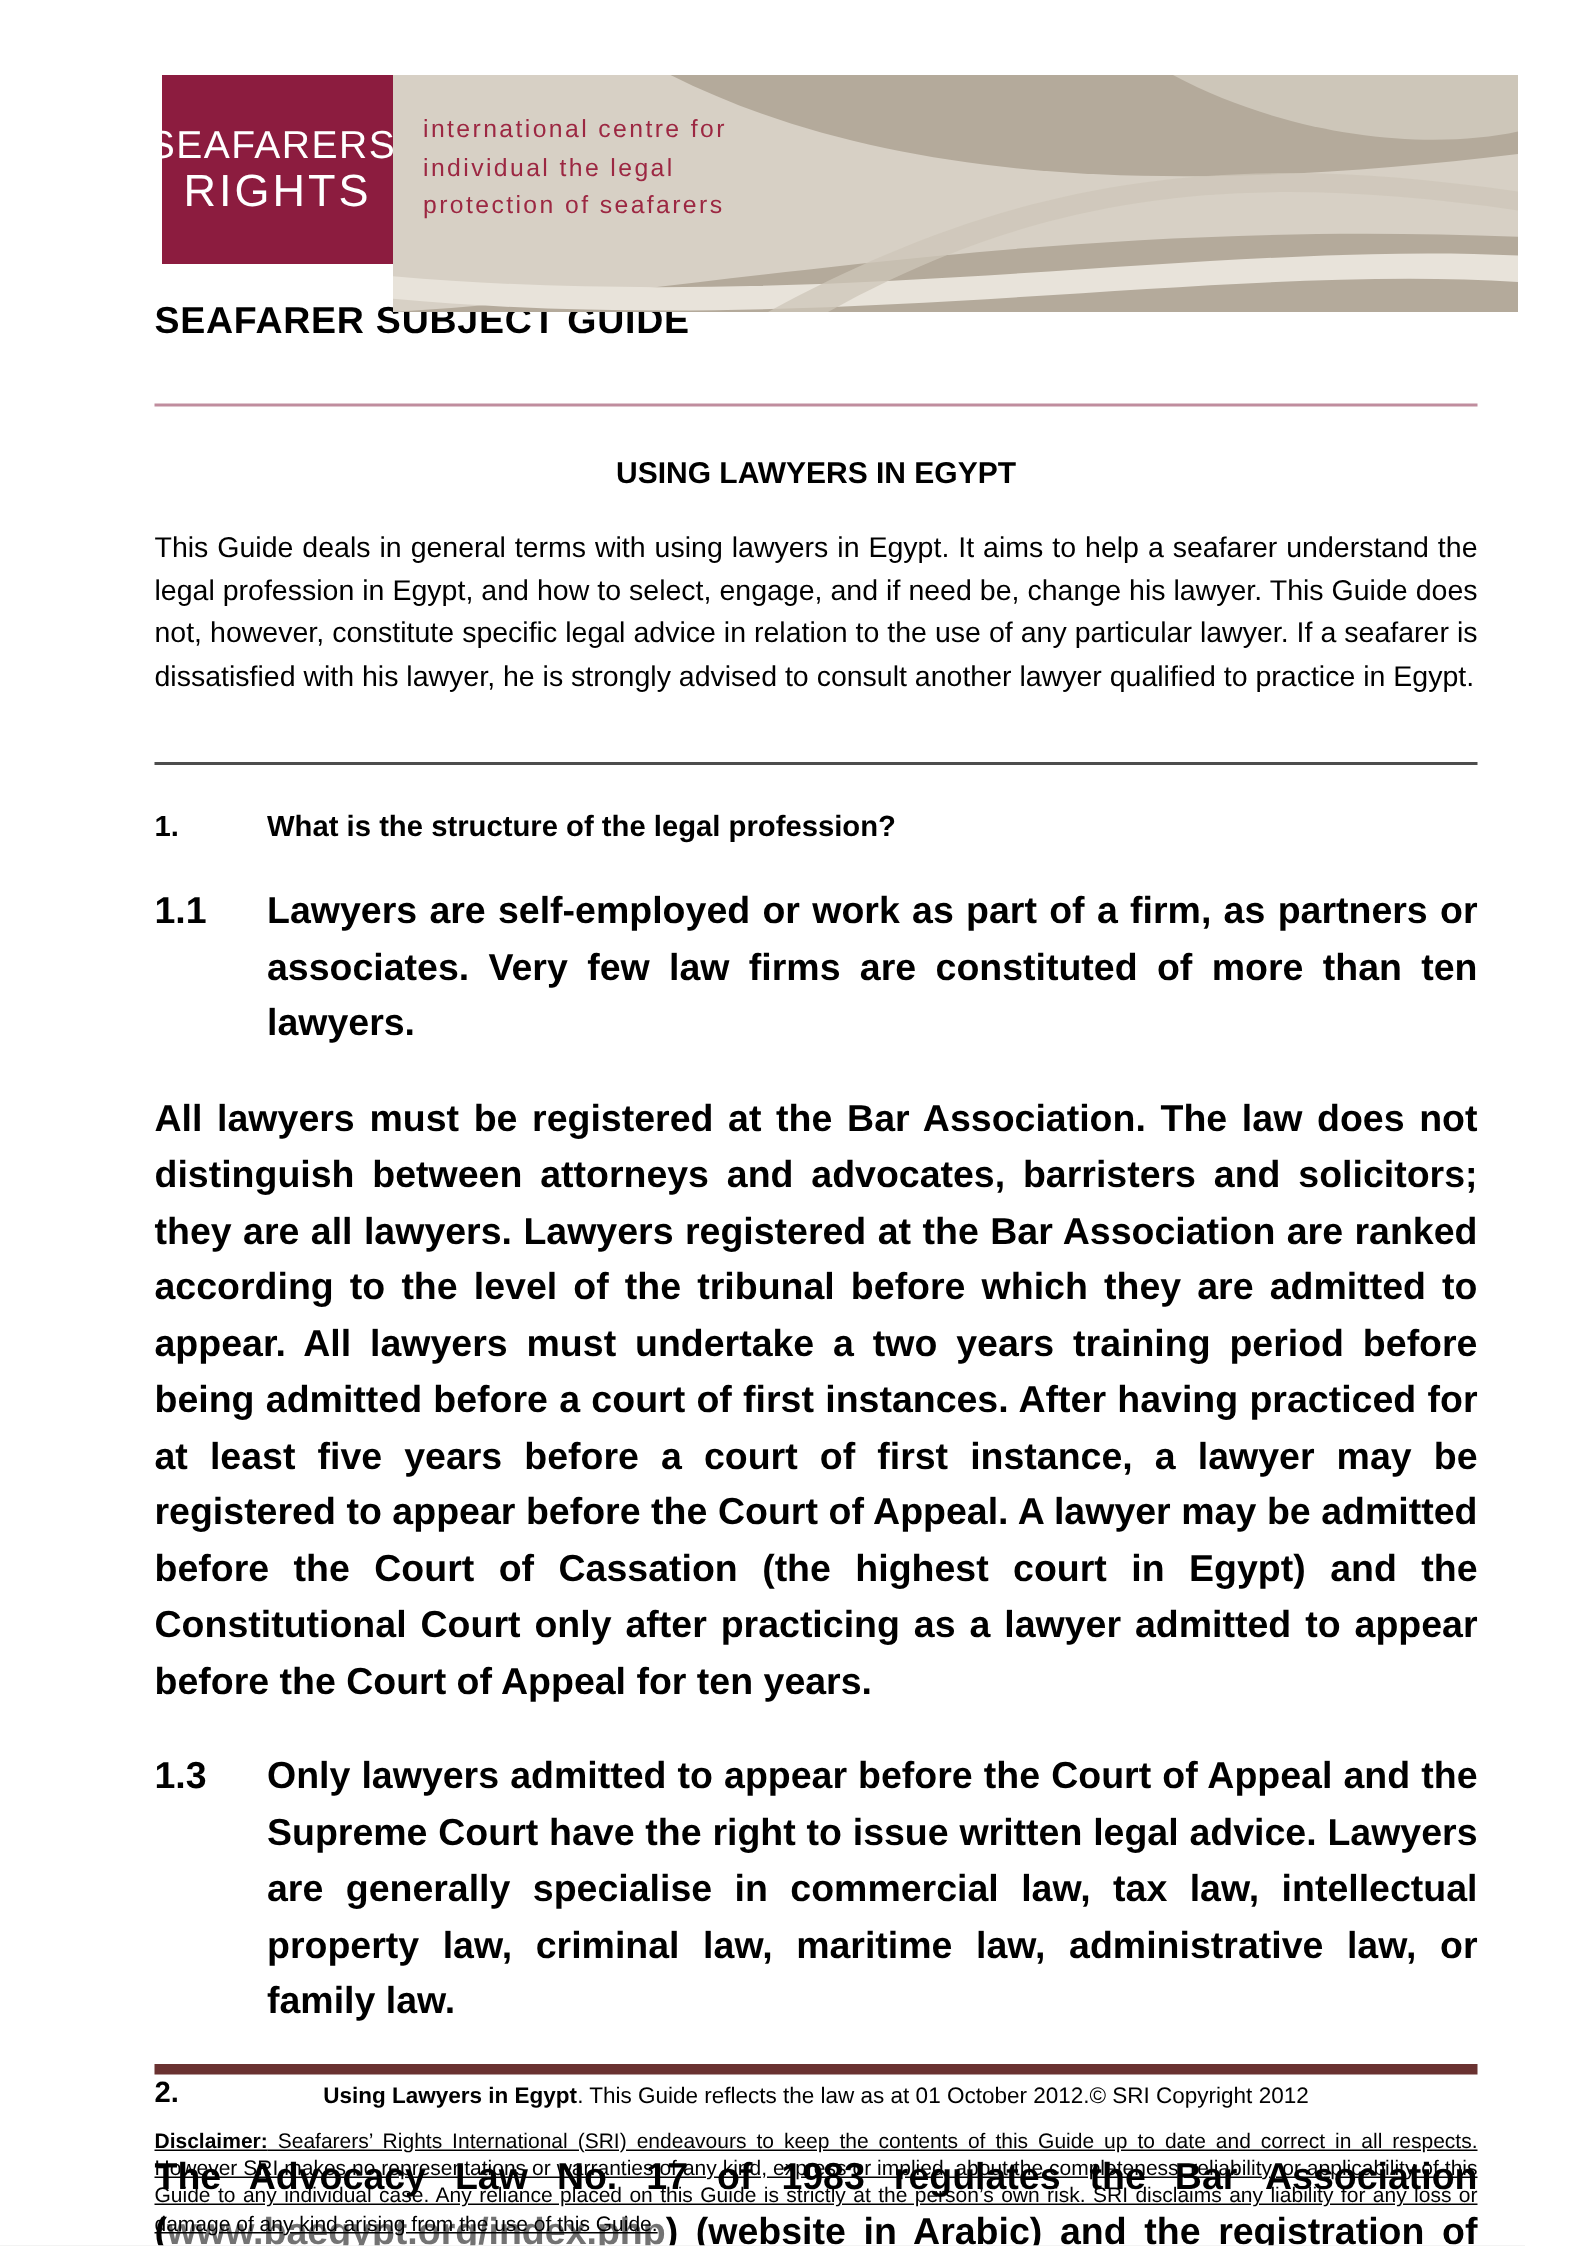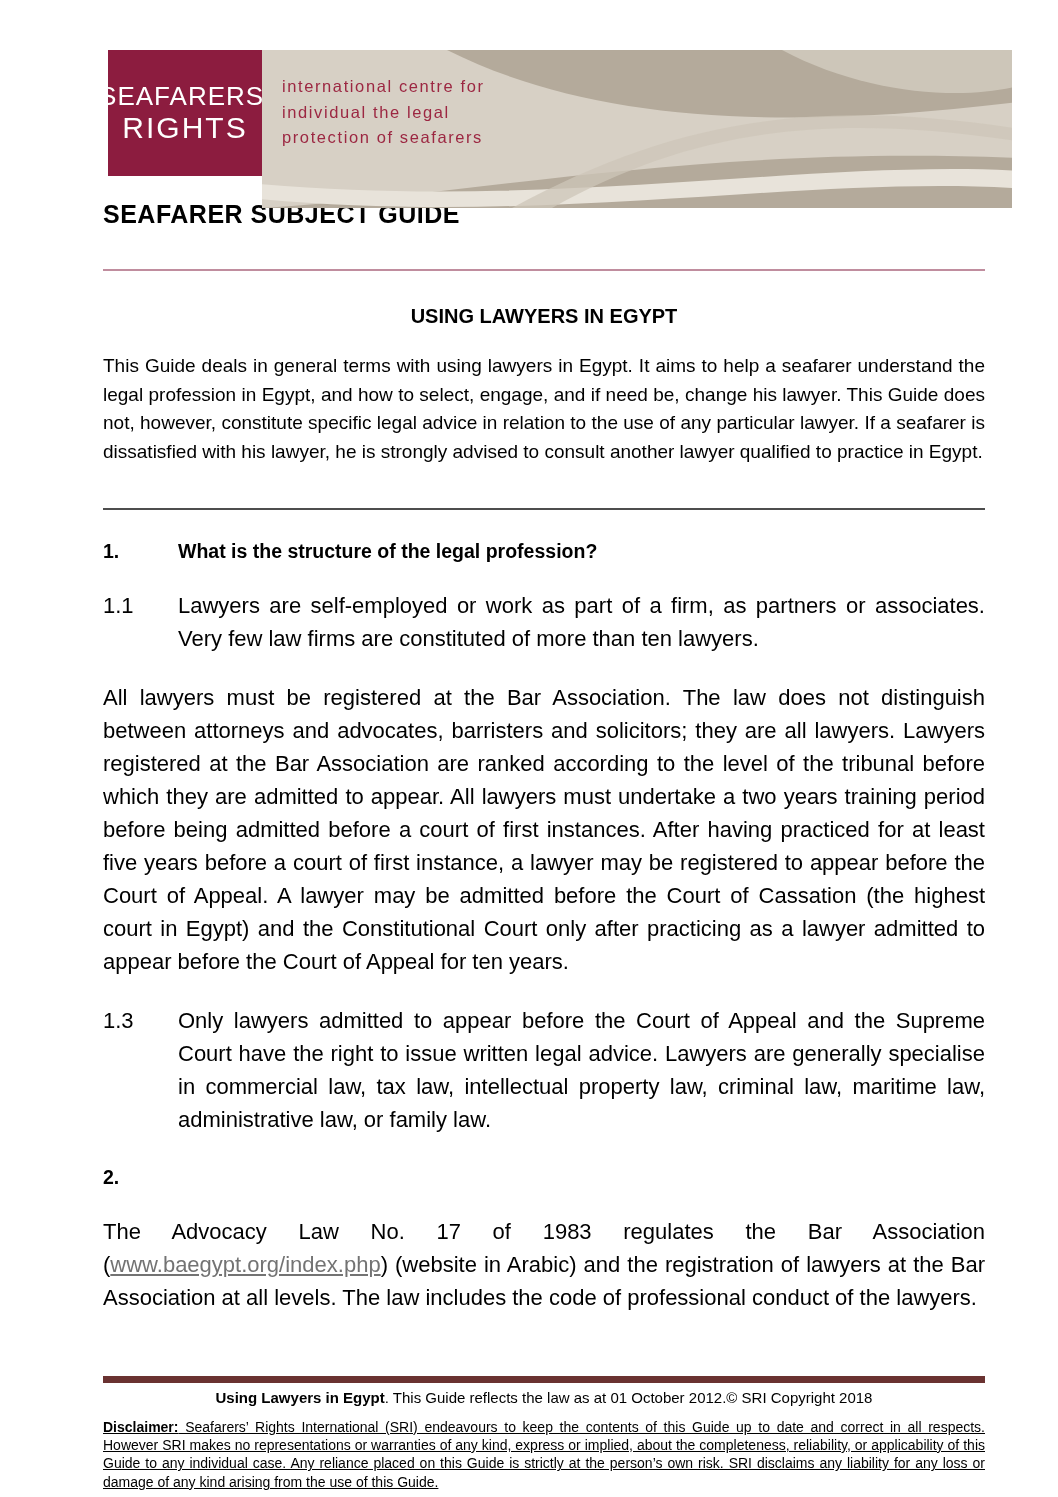--- a/index.html
+++ b/index.html
@@ -79,22 +79,23 @@
   
   .sec-head {
     display: flex;
     margin: 30px 73px 0 103px;
     font-size: 19.5px;
     font-weight: bold;
   }
   .item {
     display: flex;
     margin: 26px 73px 0 103px;
-    font-size: 22px;
+    font-size: 25px;
     line-height: 1.5;
+    font-weight: bold;
   }
   .num { width: 75px; flex-shrink: 0; }
   .item .body { flex: 1; text-align: justify; }
   .item a { color: #737373; text-decoration: underline; }
 
   
   .footer {
     position: absolute;
     left: 103px;
     right: 73px;
@@ -178,20 +179,20 @@
   </div>
 
   <div class="item">
     <span class="body"><span>The Advocacy Law No. 17 of 1983 regulates the Bar Association (</span><a href="#">www.baegypt.org/index.php</a><span>) (website in Arabic) and the registration of lawyers at the Bar Association at all levels.  The law includes the code of professional conduct of the lawyers.</span></span>
   </div>
 
   <footer class="footer">
     <div class="bar"></div>
     <div class="line1">
       <span><span class="b">Using Lawyers in Egypt</span><span>. This Guide reflects the law as at 01 October 2012.</span></span>
-      <span>© SRI Copyright 2018</span>
+      <span>© SRI Copyright 2012</span>
     </div>
     <div class="disclaimer">
       <span class="b">Disclaimer:</span><span> Seafarers’ Rights International (SRI) endeavours to keep the contents of this Guide up to date and correct in all respects.  However SRI makes no representations or warranties of any kind, express or implied, about the completeness, reliability, or applicability of this Guide to any individual case.  Any reliance placed on this Guide is strictly at the person’s own risk.  SRI disclaims any liability for any loss or damage of any kind arising from the use of this Guide.</span>
     </div>
   </footer>
 
 </div>
 
 </body></html>

